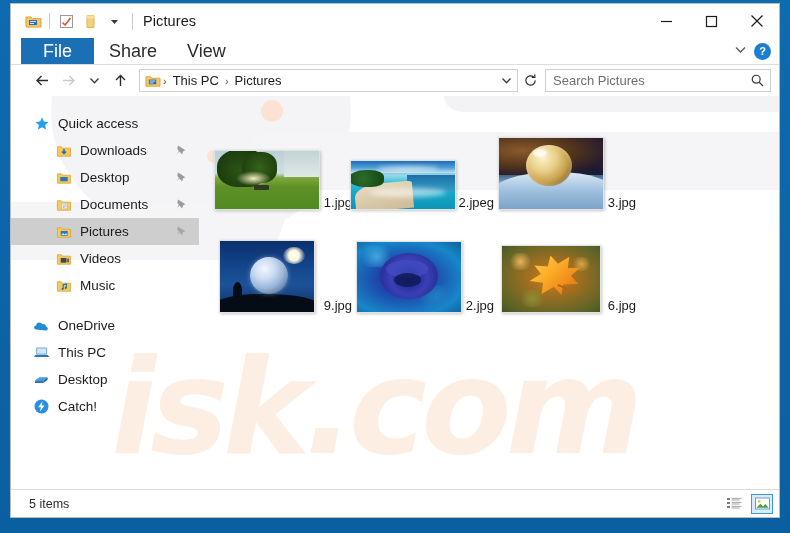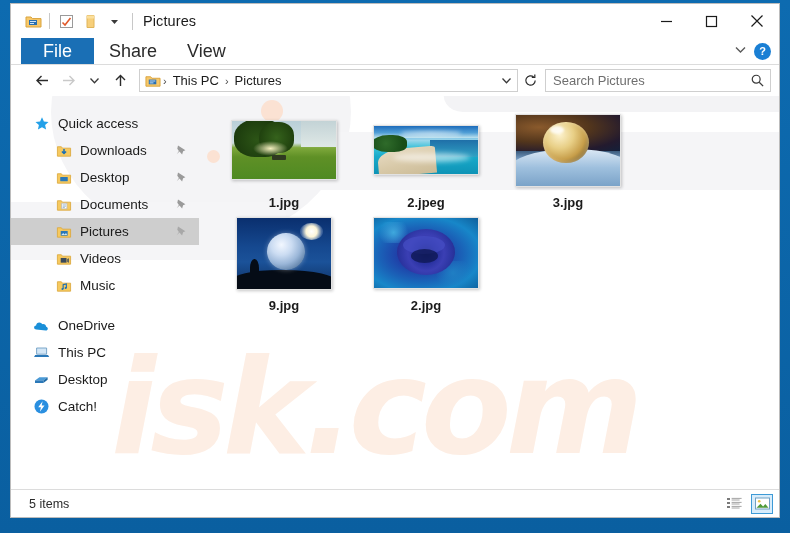--- a/index.html
+++ b/index.html
@@ -210,24 +210,23 @@
   #filepane {
     flex: 1 1 auto; position: relative;
     padding: 14px 0 0 14px; min-width: 0;
   }
   #grid {
     display: flex; flex-wrap: wrap;
     align-content: flex-start;
   }
   .tile {
     width: 142px; height: 103px;
-    display: flex; flex-direction: column;
-    align-items: center; justify-content: flex-end;
+    display: flex; flex-direction: row;
+    align-items: flex-end; justify-content: flex-end;
     position: relative;
-    font-weight: bold;
   }
   .thumbwrap {
     flex: 1 1 auto; width: 100%;
     display:flex; align-items:center; justify-content:center;
     padding-bottom: 3px;
   }
   .thumb {
     border: 1px solid #e2e2e2;
     box-shadow: 1px 1px 3px rgba(0,0,0,.22);
     overflow: hidden; position: relative;
@@ -690,20 +689,32 @@
               <span class="art bokeh1"></span>
                 <span class="art bokeh2"></span>
               <span class="art rose"></span>
                 <span class="art petal1"></span>
               <span class="art petal2"></span>
             </div>
           </div>
           <div class="tile-label">2.jpg</div>
         </div>
 
+        <div class="tile">
+          <div class="thumbwrap">
+            <div class="thumb t6" style="width:100px;height:68px;">
+              <span class="art b1"></span>
+                <span class="art b2"></span>
+              <span class="art b3"></span>
+                <span class="art leaf"></span>
+              <span class="art stem"></span>
+            </div>
+          </div>
+          <div class="tile-label">6.jpg</div>
+        </div>
 
       </div>
     </div>
   </div>
 
   <div id="statusbar">
     <span id="status-text">5 items</span>
     <div id="view-toggles">
       <div class="vbtn">
         <svg width="17" height="15" viewBox="0 0 17 15">

